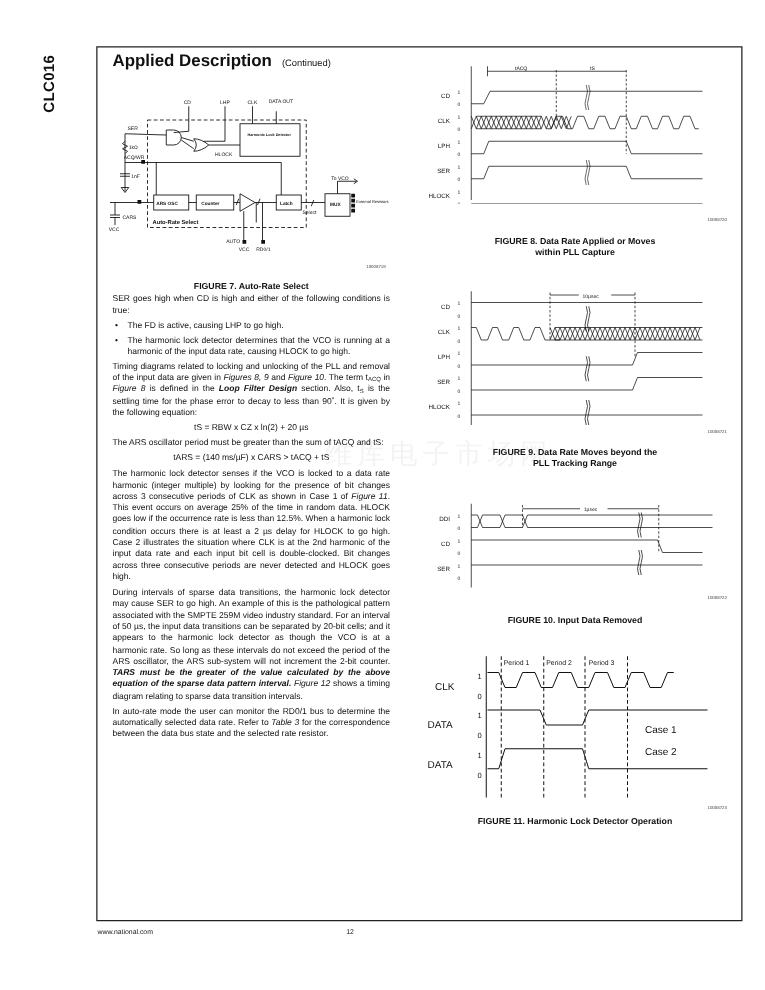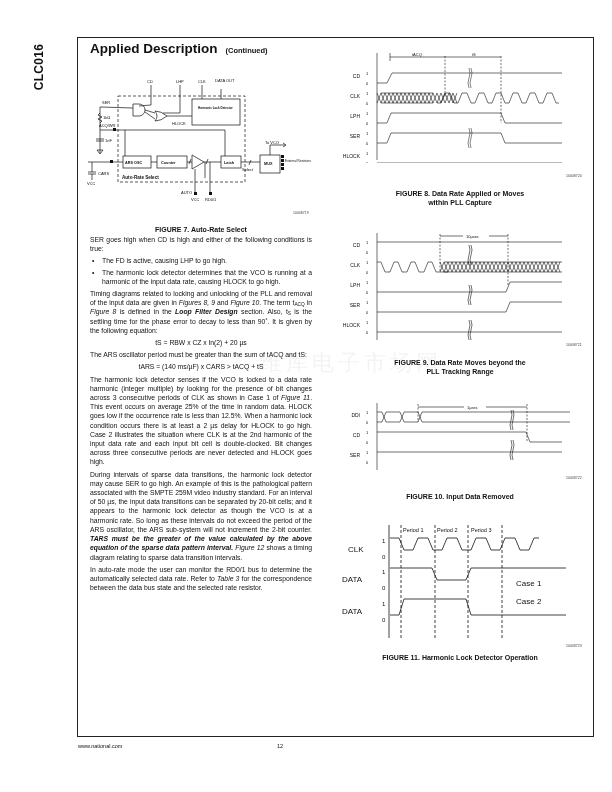--- a/index.html
+++ b/index.html
@@ -4,21 +4,21 @@
 <style>
   html, body { margin:0; padding:0; background:#fff; }
   body { width:612px; height:792px; position:relative; overflow:hidden;
          font-family:"Liberation Sans", sans-serif; color:#111; }
   .side-label { position:absolute; left:34px; top:40px; width:20px; height:60px; }
   .side-label span { position:absolute; left:-18px; top:20px; transform:rotate(-90deg);
          font-weight:bold; font-size:12px; white-space:nowrap; letter-spacing:0.3px; }
   .frame { position:absolute; left:77px; top:37px; width:517px; height:700px;
            border:1.2px solid #222; box-sizing:border-box; }
   .title { position:absolute; left:90px; top:41px; font-size:13.5px; font-weight:bold; }
-  .title .cont { font-weight:bold; font-size:7.5px; margin-left:8px; }
+  .title .cont { font-weight:normal; font-size:7.5px; margin-left:8px; }
   .leftcol { position:absolute; left:90px; top:235px; width:222px; font-size:6.8px; line-height:9.2px; }
   .leftcol p { margin:0 0 3px 0; text-align:justify; }
   .leftcol ul { margin:0 0 3px 0; padding-left:0; list-style:none; }
   .leftcol li { position:relative; padding-left:12px; margin-bottom:2px; text-align:justify; }
   .leftcol li::before { content:"•"; position:absolute; left:2px; }
   .eq { text-align:center; margin:2px 0 3px 0; }
   .fig-caption { position:absolute; font-weight:bold; font-size:7px; text-align:center; line-height:9px; }
   .fig-id { position:absolute; font-size:3.5px; color:#444; }
   .footer-url { position:absolute; left:78px; top:743px; font-size:5.5px; }
   .footer-page { position:absolute; left:277px; top:743px; font-size:5.5px; }

